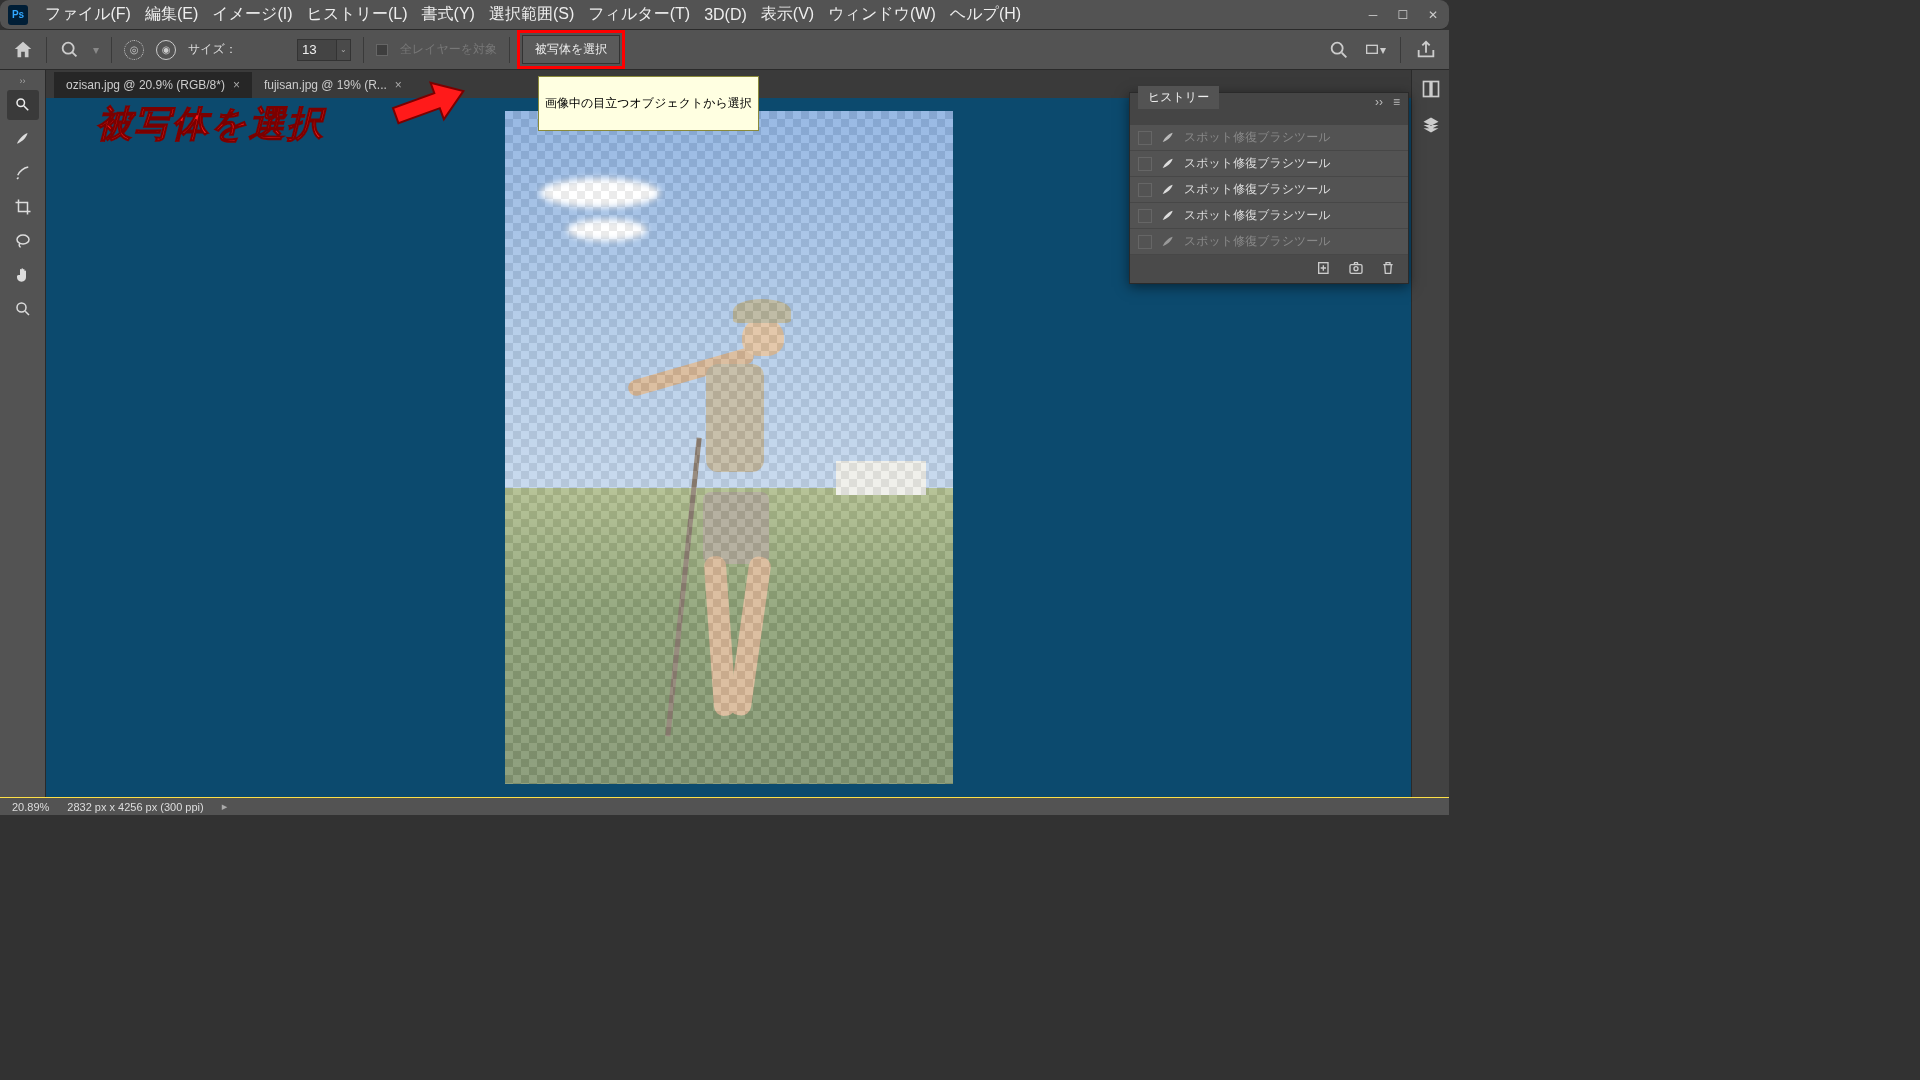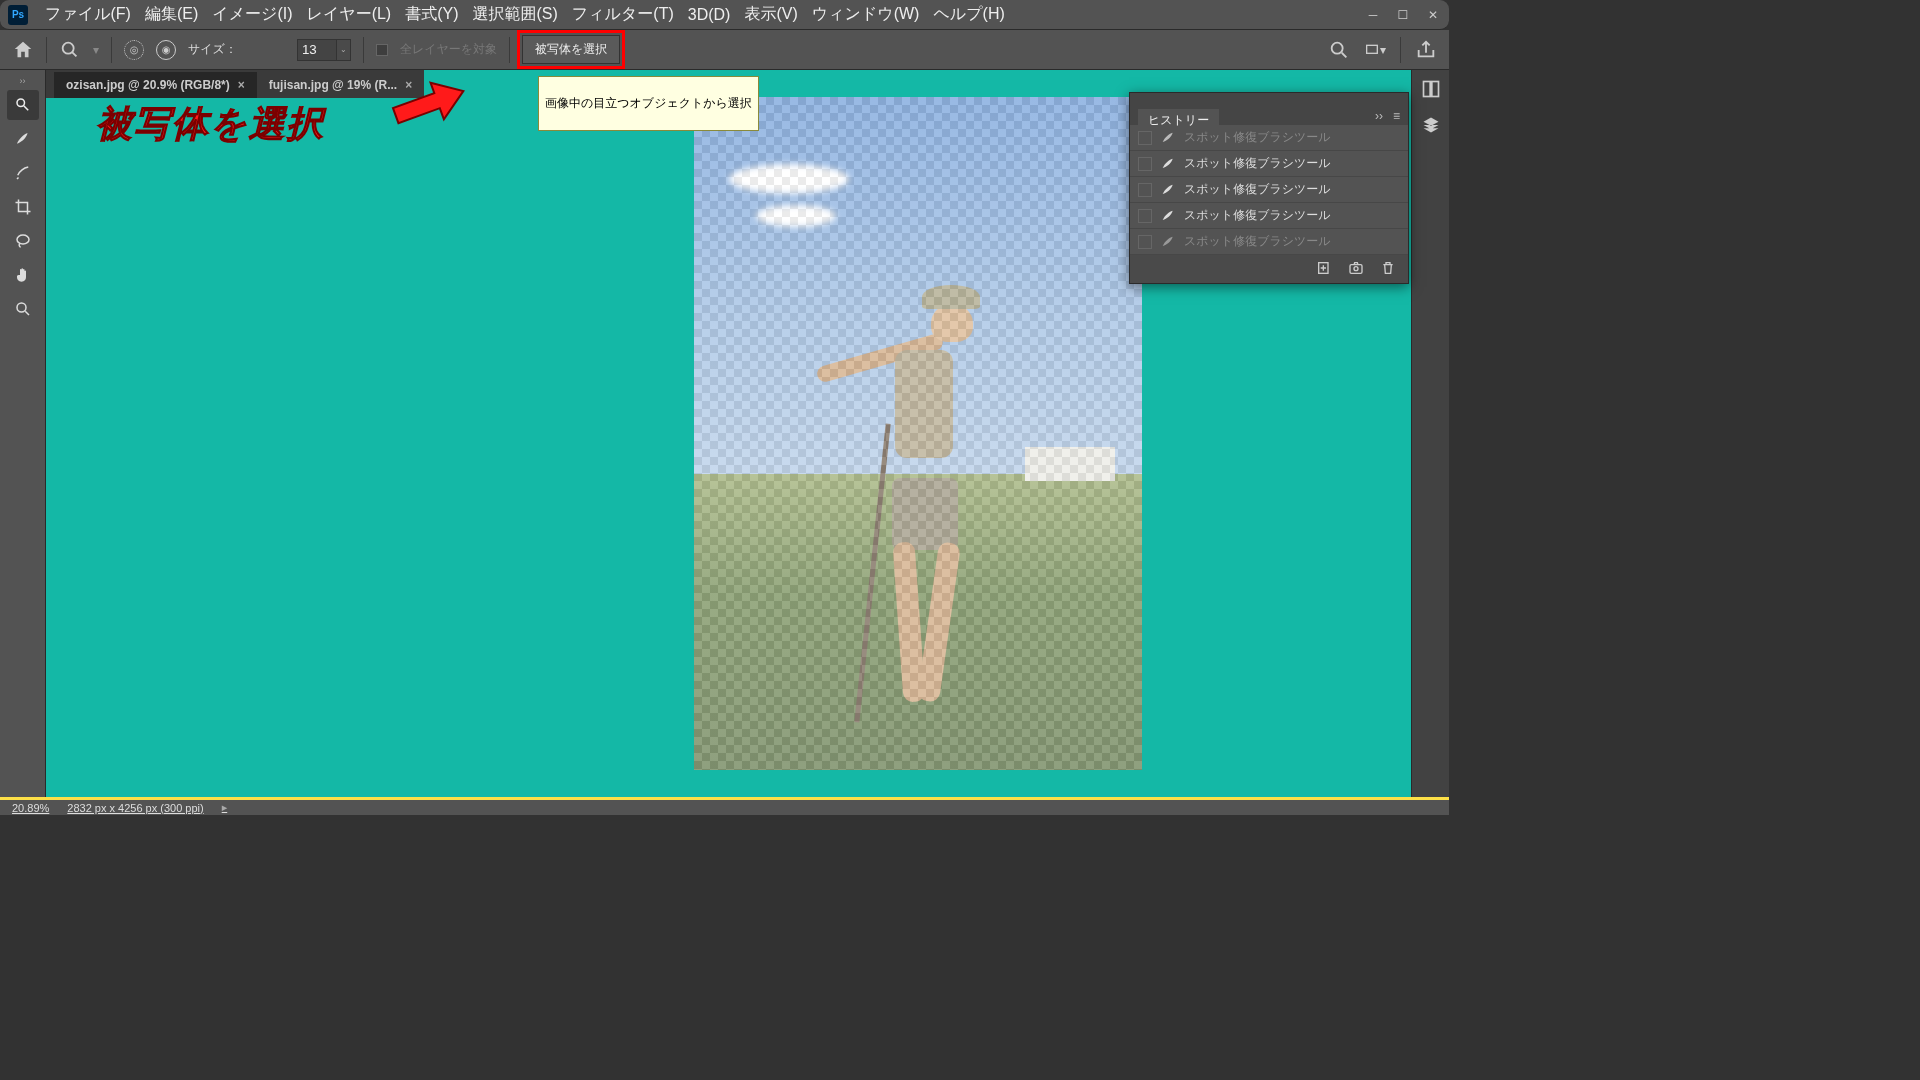--- a/index.html
+++ b/index.html
@@ -20,21 +20,21 @@
   .select-subj-btn { padding:5px 12px; background:#5a5a5a; color:#eee; border:1px solid #333; cursor:pointer; position:relative; }
   .red-box { position:absolute; border:3px solid #ff0000; left:-6px; top:-6px; right:-6px; bottom:-6px; pointer-events:none; }
   .tooltip { position:absolute; background:#FFFFE1; color:#000; padding:18px 6px; font-size:12px; border:1px solid #8a8a3a; top:76px; left:538px; z-index:10; }
   .opt-right { margin-left:auto; display:flex; gap:14px; align-items:center; }
   .workspace { display:flex; height:calc(100% - 88px); }
   .toolbar { width:46px; background:#535353; display:flex; flex-direction:column; align-items:center; padding-top:6px; gap:4px; border-right:1px solid #2a2a2a; }
   .tb-expand { color:#aaa; font-size:9px; }
   .tool { width:32px; height:30px; display:flex; align-items:center; justify-content:center; color:#ddd; cursor:pointer; border-radius:3px; }
   .tool.active { background:#3a3a3a; }
   .tool svg { width:18px; height:18px; }
-  .doc-area { flex:1; display:flex; flex-direction:row; background:#14b8a6;font-weight:bold; }
+  .doc-area { flex:1; display:flex; flex-direction:column; background:#0c4a6e; }
   .tabs { height:28px; background:#3a3a3a; display:flex; align-items:flex-end; padding-left:8px; }
   .tab { height:26px; padding:0 12px; display:flex; align-items:center; gap:8px; color:#ccc; font-size:12px; cursor:pointer; }
   .tab.active { background:#262626; }
   .tab-close { color:#aaa; font-size:12px; }
   .canvas-wrap { flex:1; display:flex; align-items:center; justify-content:center; position:relative; overflow:hidden; }
   .canvas { width:448px; height:673px; position:relative; }
   .checker { position:absolute; inset:0; background-image:
     linear-gradient(45deg,#ccc 25%,transparent 25%),
     linear-gradient(-45deg,#ccc 25%,transparent 25%),
     linear-gradient(45deg,transparent 75%,#ccc 75%),
@@ -50,42 +50,42 @@
   .hat { position:absolute; left:50%; top:0%; width:58px; height:24px; background:#9a9470; border-radius:50% 50% 10% 10%; }
   .torso { position:absolute; left:32%; top:14%; width:58px; height:108px; background:#a89a78; border-radius:12px; }
   .arm { position:absolute; left:-20%; top:14%; width:130px; height:16px; background:#c89868; border-radius:8px; transform:rotate(-16deg); }
   .shorts { position:absolute; left:30%; top:42%; width:66px; height:72px; background:#8a8268; border-radius:8px; }
   .leg { position:absolute; top:56%; width:22px; height:160px; background:#c89868; border-radius:10px; }
   .leg.l { left:34%; transform:rotate(-4deg);} .leg.r { left:54%; transform:rotate(8deg);}
   .stick { position:absolute; left:16%; top:30%; width:5px; height:300px; background:#5a4632; transform:rotate(6deg); }
   .right-strip { width:38px; background:#424242; display:flex; flex-direction:column; align-items:center; padding-top:6px; gap:10px; border-left:1px solid #2a2a2a; }
   .strip-btn { width:26px; height:26px; display:flex; align-items:center; justify-content:center; cursor:pointer; color:#ccc; }
   .history-panel { position:absolute; right:40px; top:92px; width:280px; background:#535353; border:1px solid #2a2a2a; box-shadow:0 3px 12px rgba(0,0,0,.5); z-index:5; }
-  .panel-head { height:26px; display:flex; align-items:flex-start; padding:16px 8px; background:#454545; }
+  .panel-head { height:26px; display:flex; align-items:flex-end; padding:16px 8px; background:#454545; }
   .panel-tab { background:#535353; padding:3px 10px; color:#eee; }
   .panel-menu { margin-left:auto; display:flex; gap:10px; color:#bbb; }
   .hist-list { max-height:136px; overflow:hidden; }
   .hist-row { height:26px; display:flex; align-items:center; padding:0 8px; gap:8px; border-bottom:1px solid #474747; color:#ddd; }
   .hist-row.dim { color:#888; }
   .hist-thumb { width:14px; height:14px; border:1px solid #666; }
   .hist-icon { width:16px; height:16px; }
   .panel-foot { height:28px; display:flex; align-items:center; justify-content:flex-end; gap:16px; padding:0 12px; background:#4a4a4a; color:#ccc; }
-  .statusbar { height:18px; background:#535353; display:flex; align-items:center; padding:0 12px; gap:18px; font-size:11px; color:#ddd; border-top:3px solid #fde047;text-decoration:underline; }
+  .statusbar { height:18px; background:#535353; display:flex; align-items:center; padding:0 12px; gap:18px; font-size:11px; color:#ddd; border-top:1px solid #fde047; }
   .annot-arrow { position:absolute; left:388px; top:80px; z-index:20; pointer-events:none; }
   .annot-text { position:absolute; left:96px; top:100px; font-size:36px; font-weight:900; color:#ff1a1a; -webkit-text-stroke:1px #7a0000; font-style:italic; letter-spacing:2px; z-index:20; pointer-events:none; }
 </style>
 </head>
 <body>
 
 <div class="menubar">
   <div class="ps-logo">Ps</div>
   <div class="menu-item">ファイル(F)</div>
   <div class="menu-item">編集(E)</div>
   <div class="menu-item">イメージ(I)</div>
-  <div class="menu-item">レイヤー(L)</div>
+  <div class="menu-item">ヒストリー(L)</div>
   <div class="menu-item">書式(Y)</div>
   <div class="menu-item">選択範囲(S)</div>
   <div class="menu-item">フィルター(T)</div>
   <div class="menu-item">3D(D)</div>
   <div class="menu-item">表示(V)</div>
   <div class="menu-item">ウィンドウ(W)</div>
   <div class="menu-item">ヘルプ(H)</div>
   <div class="win-controls">
     <div class="win-btn">─</div>
     <div class="win-btn">☐</div>

